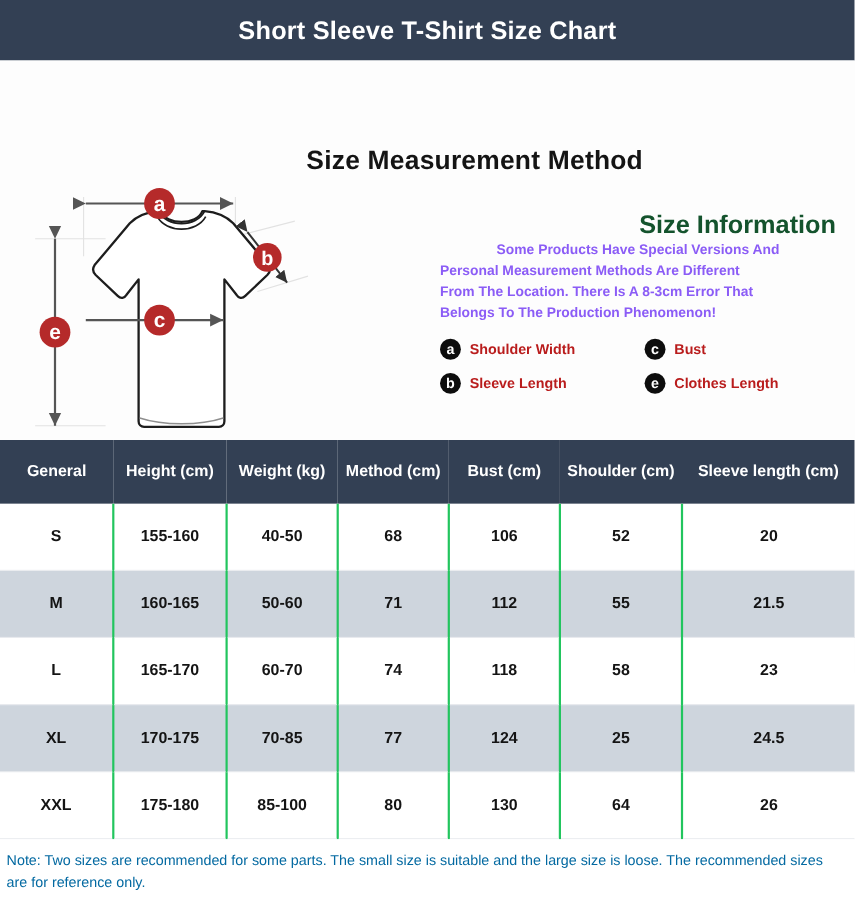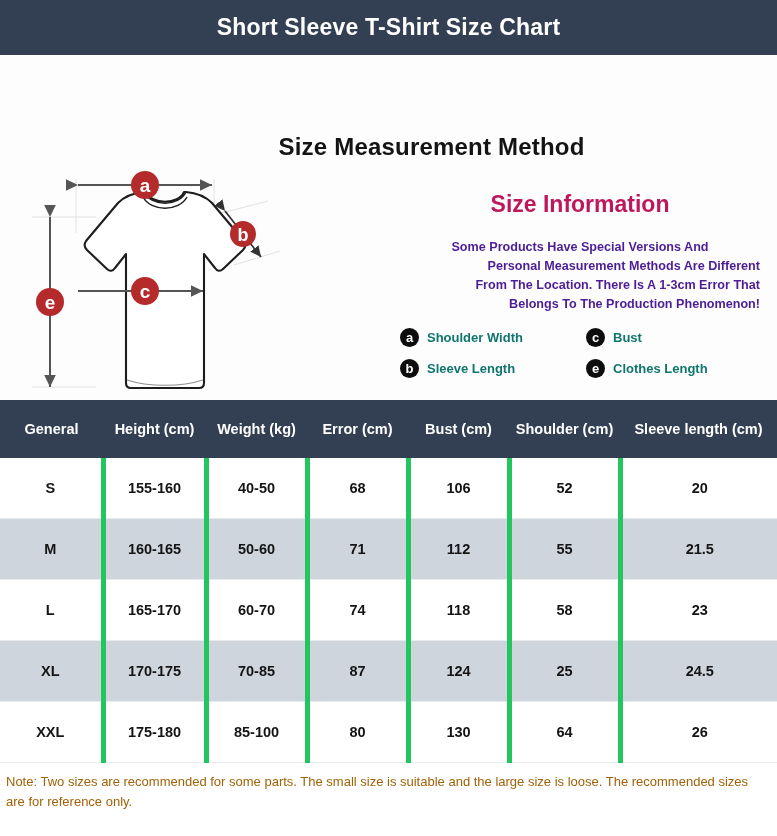--- a/index.html
+++ b/index.html
@@ -78,36 +78,36 @@
   }
 
   
   .info-block {
     position: absolute;
     left: 400px;
     top: 136px;
     width: 360px;
   }
   .info-title {
-    text-align: center;
+    text-align: right;
     font-size: 23px;
     font-weight: bold;
-    color: #be185d;
-    margin-bottom: 20px;
+    color: #14532d;
+    margin-bottom: 0;
     font-family: "Liberation Sans", sans-serif;
   }
   .info-desc {
     font-size: 12.6px;
     font-weight: bold;
     line-height: 1.52;
-    color: #4c1d95;
+    color: #8b5cf6;
     text-align: left;
     font-family: "Liberation Sans", sans-serif;
   }
-  .info-desc .ln { display: block; text-align: right; }
+  .info-desc .ln { display: block; }
   .info-desc .ln.first { text-align: center; }
 
   .legend {
     margin-top: 13px;
     display: grid;
     grid-template-columns: 186px 1fr;
     grid-row-gap: 12px;
   }
   .legend-item {
     display: flex;
@@ -125,21 +125,21 @@
     align-items: center;
     justify-content: center;
     flex: 0 0 auto;
     margin-right: 8px;
     font-family: "Liberation Sans", sans-serif;
     line-height: 1;
   }
   .legend-label {
     font-size: 13px;
     font-weight: bold;
-    color: #0f766e;
+    color: #b91c1c;
     font-family: "Liberation Sans", sans-serif;
     white-space: nowrap;
   }
 
   
   .table-area {
     flex: 0 0 auto;
     border-radius: 12px;
   }
   table.size-table {
@@ -160,36 +160,36 @@
     padding: 0 2px;
   }
   table.size-table td {
     height: 60px;
     text-align: center;
     vertical-align: middle;
     font-size: 14.5px;
     font-weight: bold;
     color: #141414;
     font-family: "Liberation Sans", sans-serif;
-    border-left: 5px solid #22c55e;
+    border-left: 2px solid #22c55e;
     border-bottom: 1px solid #e8eaee;
     padding: 0 2px;
   }
   table.size-table td:first-child { border-left: none; }
   table.size-table tr.row-odd td { background: #ffffff; }
   table.size-table tr.row-even td { background: #ced5dd; }
 
   
   .note {
     flex: 1 1 auto;
     background: #ffffff;
     padding: 9px 12px 0 6px;
     font-size: 13px;
     line-height: 1.5;
-    color: #a16207;
+    color: #0369a1;
     font-family: "Liberation Sans", sans-serif;
   }
 </style>
 </head>
 <body>
 
 <div class="page">
 
   <div class="title-bar">
     <span class="title-text">Short Sleeve T-Shirt Size Chart</span>
@@ -276,21 +276,21 @@
           <text class="badge-letter" x="32" y="153.5" font-size="19" text-anchor="middle">e</text>
         </g>
       </svg>
     </div>
 
     <div class="info-block">
       <div class="info-title">Size Information</div>
       <div class="info-desc">
         <span class="ln first">Some Products Have Special Versions And</span>
         <span class="ln">Personal Measurement Methods Are Different</span>
-        <span class="ln">From The Location. There Is A 1-3cm Error That</span>
+        <span class="ln">From The Location. There Is A 8-3cm Error That</span>
         <span class="ln">Belongs To The Production Phenomenon!</span>
       </div>
 
       <div class="legend">
         <div class="legend-item">
           <span class="legend-badge">a</span>
           <span class="legend-label">Shoulder Width</span>
         </div>
         <div class="legend-item">
           <span class="legend-badge">c</span>
@@ -317,21 +317,21 @@
         <col style="width:101px">
         <col style="width:101px">
         <col style="width:111px">
         <col style="width:157px">
       </colgroup>
       <thead>
         <tr>
           <th>General</th>
           <th>Height (cm)</th>
           <th>Weight (kg)</th>
-          <th>Error (cm)</th>
+          <th>Method (cm)</th>
           <th>Bust (cm)</th>
           <th>Shoulder (cm)</th>
           <th>Sleeve length (cm)</th>
         </tr>
       </thead>
       <tbody>
         <tr class="row-odd">
           <td>S</td>
           <td>155-160</td>
           <td>40-50</td>
@@ -355,21 +355,21 @@
           <td>60-70</td>
           <td>74</td>
           <td>118</td>
           <td>58</td>
           <td>23</td>
         </tr>
         <tr class="row-even">
           <td>XL</td>
           <td>170-175</td>
           <td>70-85</td>
-          <td>87</td>
+          <td>77</td>
           <td>124</td>
           <td>25</td>
           <td>24.5</td>
         </tr>
         <tr class="row-odd">
           <td>XXL</td>
           <td>175-180</td>
           <td>85-100</td>
           <td>80</td>
           <td>130</td>

